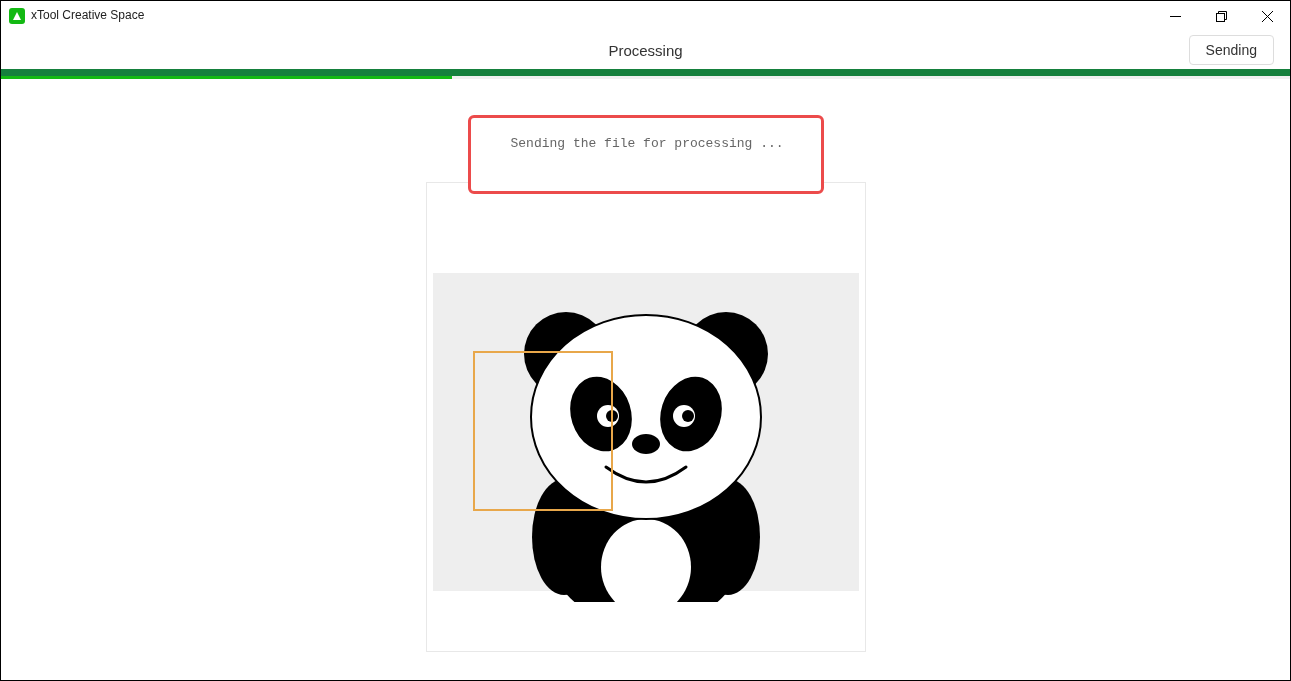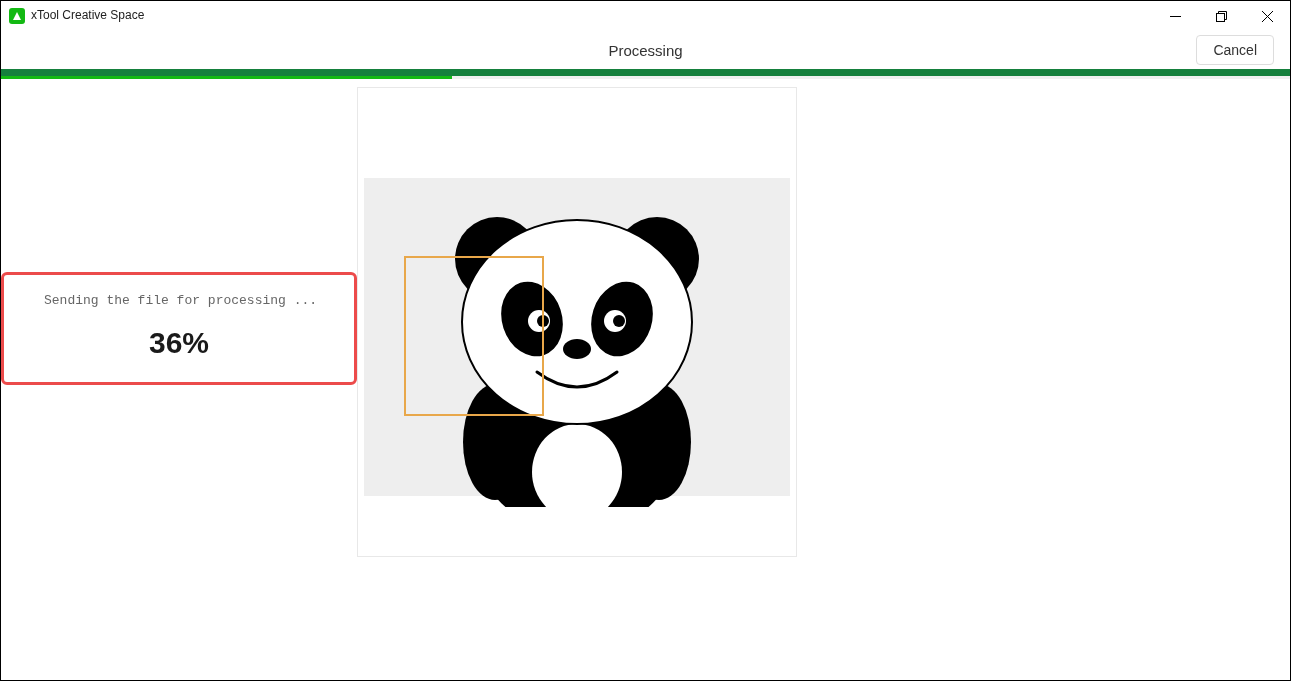--- a/index.html
+++ b/index.html
@@ -96,23 +96,23 @@
       height: 3px;
       background: #f0f0f0;
       width: 100%;
     }
     .progressbar-fill {
       height: 100%;
       background: #13b913;
     }
     .content {
       display: flex;
-      flex-direction: row;
-      align-items: center;
-      padding-top: 20px;
+      flex-direction: column;
+      align-items: center;
+      padding-top: 36px;
     }
     .status-box {
       border: 3px solid #ec4b4b;
       border-radius: 6px;
       padding: 18px 40px 22px 40px;
       width: 356px;
       text-align: center;
       background: #fff;
       z-index: 5;
       position: relative;
@@ -188,31 +188,30 @@
       <svg viewBox="0 0 11 11">
           <line x1="0" y1="0" x2="11" y2="11"></line>
           <line x1="11" y1="0" x2="0" y2="11"></line>
         </svg>
     </div>
   </div>
 </div>
 
 <div class="header">
   <span class="header-title">Processing</span>
-  <button class="cancel-btn">Cancel</button>
+  <button class="cancel-btn">Sending</button>
 </div>
 
 <div class="progressbar-track">
   <div class="progressbar-fill" style="width:35%"></div>
 </div>
 
 <div class="content">
   <div class="status-box">
     <div class="status-message">Sending the file for processing ...</div>
-    <div class="status-percent">36%</div>
   </div>
 
   <div class="preview-card">
     <div class="image-stage">
       <svg class="panda" width="320" height="320" viewBox="0 0 320 320">
 
         <circle cx="80" cy="72" r="42" fill="#000"></circle>
         <circle cx="240" cy="72" r="42" fill="#000"></circle>
 
         <ellipse cx="160" cy="270" rx="96" ry="75" fill="#000"></ellipse>

